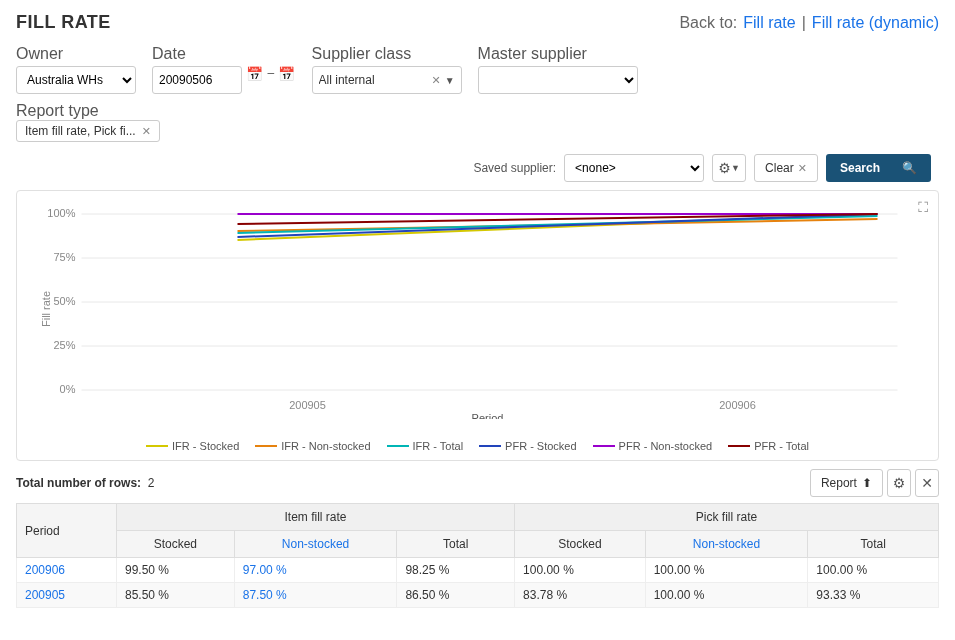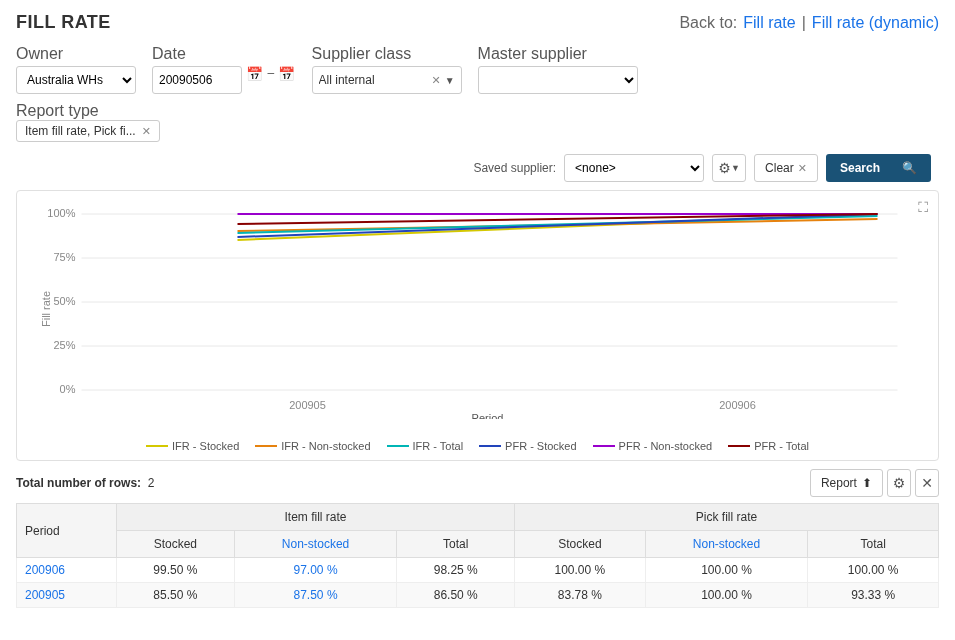--- a/index.html
+++ b/index.html
@@ -54,21 +54,21 @@
     .total-rows-text { font-size: 12px; color: #333; }
     .total-rows-text strong { font-weight: bold; }
     .table-actions { display: flex; gap: 4px; }
     .table-action-btn { height: 28px; border: 1px solid #ccc; border-radius: 3px; background: #fff; padding: 0 10px; font-size: 12px; cursor: pointer; display: flex; align-items: center; gap: 5px; color: #333; }
     .table-action-icon { width: 24px; height: 28px; border: 1px solid #ccc; border-radius: 3px; background: #fff; cursor: pointer; display: flex; align-items: center; justify-content: center; font-size: 14px; color: #555; }
 
     table { width: 100%; border-collapse: collapse; font-size: 12px; }
     thead tr { background: #f5f5f5; }
     th { padding: 6px 8px; border: 1px solid #ddd; text-align: center; font-weight: normal; color: #333; }
     th.left { text-align: left; }
-    td { padding: 5px 8px; border: 1px solid #eee; text-align: center; }
+    td { padding: 5px 8px; border: 1px solid #eee; text-align: left; }
     td.period-cell { text-align: left; color: #1a73e8; font-weight: normal; }
     .header-group { background: #f0f0f0; }
     .nonstocked-blue { color: #1a73e8; }
     tr.alt { background: #f9f9f9; }
 
     .select-with-tag { display: flex; align-items: center; border: 1px solid #ccc; border-radius: 3px; height: 28px; padding: 0 6px; gap: 4px; min-width: 150px; background: #fff; font-size: 12px; }
     .select-with-tag .tag-text { flex: 1; white-space: nowrap; overflow: hidden; text-overflow: ellipsis; }
   </style>
 </head>
 <body>

